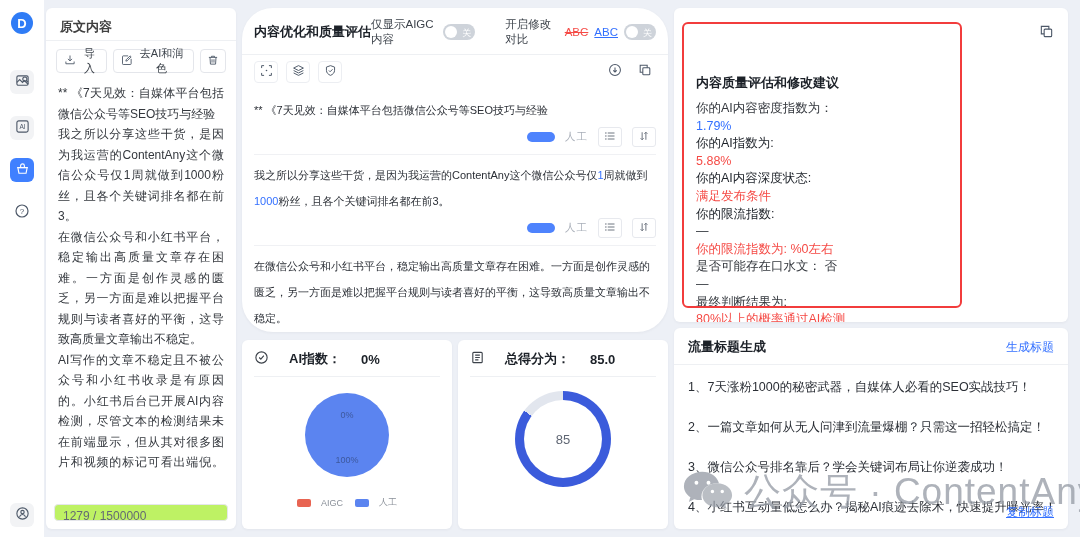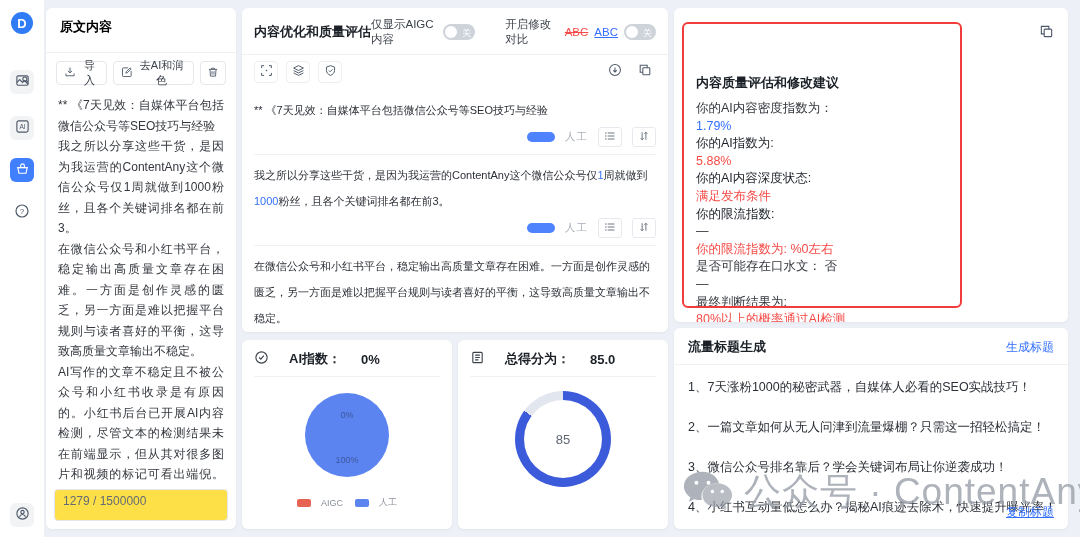--- a/index.html
+++ b/index.html
@@ -9,30 +9,30 @@
 
   
   .sidebar { position:absolute; left:0; top:0; width:44px; height:537px; background:#fff; }
   .logo { position:absolute; left:11px; top:12px; width:22px; height:22px; border-radius:50%; background:#2f7cf6; color:#fff; font-weight:bold; font-size:13px; display:flex; align-items:center; justify-content:center; }
   .side-btn { position:absolute; left:10px; width:24px; height:24px; border-radius:6px; background:#f2f3f5; display:flex; align-items:center; justify-content:center; color:#4e5969; }
   .side-btn.active { background:#4080ff; color:#fff; }
   .side-btn svg { stroke:currentColor; fill:none; stroke-width:1.2; }
 
   
   .left-card { left:46px; top:8px; width:190px; height:521px; }
-  .panel-header { padding:10px 14px 16px; font-size:13px; font-weight:bold; color:#000000; border-bottom:1px solid #eef0f3; }
+  .panel-header { padding:10px 14px 4px; font-size:13px; font-weight:bold; color:#404040; border-bottom:1px solid #eef0f3; }
   .left-toolbar { display:flex; gap:6px; padding:8px 10px 6px; align-items:center; }
   .tool-btn { display:flex; align-items:center; gap:4px; border:1px solid #e4e6eb; border-radius:4px; background:#fff; font-size:11px; color:#3c424a; padding:3px 7px; height:24px; cursor:pointer; }
   .tool-btn svg { stroke:#4e5969; fill:none; stroke-width:1.2; }
   .left-content { padding:4px 12px 0; font-size:12px; line-height:20.5px; color:#33373d; text-align:justify; height:398px; overflow:hidden; }
   .left-content p { margin:0; }
-  .counter-box { position:absolute; left:8px; right:8px; bottom:8px; height:32px; border:1px solid #e5e6eb; border-radius:4px; font-size:12px; color:#646a73; line-height:22px; padding:0 8px; background:#fde047; }
-
-  
-  .mid-top { left:242px; top:8px; width:426px; height:324px; }
+  .counter-box { position:absolute; left:8px; right:8px; bottom:8px; height:17px; border:1px solid #e5e6eb; border-radius:4px; font-size:12px; color:#646a73; line-height:22px; padding:0 8px; background:#bef264; }
+
+  
+  .mid-top { left:242px; top:8px; width:426px; height:324px;border-radius:31px; }
   .mid-header { display:flex; align-items:center; padding:9px 12px 7px; border-bottom:1px solid #eef0f3; }
   .mid-title { font-size:13px; font-weight:bold; color:#1c2128; flex:0 0 auto; }
   .mid-header-right { margin-left:auto; display:flex; align-items:center; gap:6px; font-size:11.5px; color:#3c424a; }
   .toggle { width:32px; height:16px; border-radius:8px; background:#ced3da; position:relative; cursor:pointer; flex:0 0 auto; }
   .toggle .knob { position:absolute; left:2px; top:2px; width:12px; height:12px; border-radius:50%; background:#fff; }
   .toggle .tg-char { position:absolute; right:4px; top:2.5px; font-size:9px; color:#fff; }
   .abc-old { color:#f54a45; text-decoration:line-through; font-size:11.5px; }
   .abc-new { color:#3370ff; text-decoration:underline; font-size:11.5px; }
   .mid-toolbar { display:flex; align-items:center; gap:8px; padding:6px 12px; }
   .icon-sq { width:24px; height:22px; border:1px solid #eceef2; border-radius:4px; display:flex; align-items:center; justify-content:center; color:#4e5969; cursor:pointer; background:#fff; }

